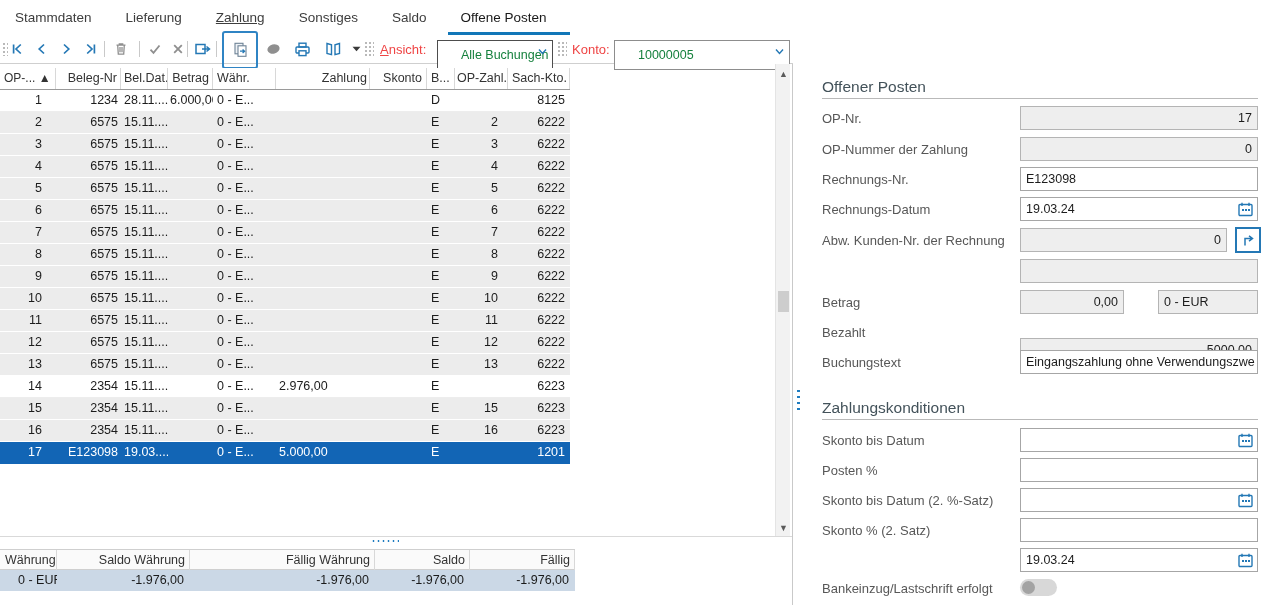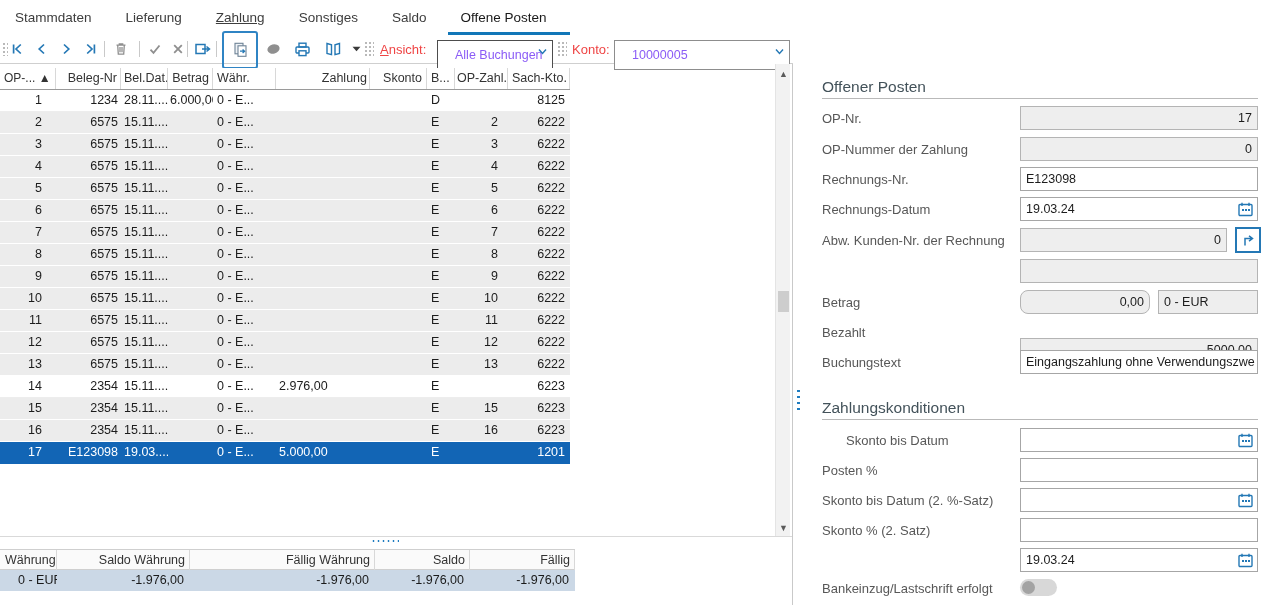--- a/index.html
+++ b/index.html
@@ -17,21 +17,21 @@
   
   .toolbar{position:absolute;left:0;top:36px;width:793px;height:27px;border-bottom:1px solid #cfcfcf;background:#fff;}
   .tbi{position:absolute;top:3px;width:18px;height:20px;display:flex;align-items:center;justify-content:center;}
   .tsep{position:absolute;top:5px;width:1px;height:16px;background:#c9c9c9;}
   .grip{position:absolute;background-image:radial-gradient(#b9b9b9 1px,transparent 1.1px);background-size:4px 4px;}
   .focus-box{position:absolute;left:222px;top:31px;width:36px;height:38px;border:2px solid #2f84c4;border-radius:3px;box-sizing:border-box;background:transparent;}
   .copy-bg{position:absolute;left:225px;top:37px;width:30px;height:24px;background:#dfeaf3;}
   .tool-label{position:absolute;top:42px;font-size:13px;color:#ef4444;}
   .tool-label u{text-decoration:underline;}
   .combo{position:absolute;top:40px;height:30px;background:#fff;box-sizing:border-box;font-size:12.5px;
-         display:flex;align-items:center;padding-left:17px;color:#8b5cf6;}
+         display:flex;align-items:center;padding-left:23px;color:#15803d;}
   .combo .chev{position:absolute;right:4px;top:5px;}
 
   
   .grid-header{position:absolute;left:0;top:68px;width:570px;height:22px;border-bottom:1px solid #9a9a9a;box-sizing:border-box;background:#fff;font-size:12.5px;color:#333;}
   .gh-cell{position:absolute;top:0;height:21px;line-height:21px;box-sizing:border-box;white-space:nowrap;overflow:hidden;border-right:1px solid #d8d8d8;}
   .grid-rows{position:absolute;left:0;top:90px;width:570px;}
   .g-row{position:absolute;left:0;width:570px;height:22px;box-sizing:border-box;font-size:12.5px;color:#1c1c1c;}
   .g-row.shaded{background:#ececec;border-bottom:1px solid #fff;}
   .g-row.plain{background:#fff;border-bottom:1px solid #ededed;}
   .g-row.selected{background:#1265b5;color:#fff;border-bottom:none;}
@@ -480,41 +480,41 @@
     <svg width="15" height="15" viewBox="0 0 15 15">
         <path d="M4 12.5 V5.5 H10.5 M8 2.8 L11.5 5.5 L8 8.2" fill="none" stroke="#2478b5" stroke-width="1.5"></path>
       </svg>
   </div>
 
   <div class="f-field ro" style="top:259px;width:238px;">
       <span class="f-val"></span>
     </div>
 
   <div class="f-label" style="top:295px;">Betrag</div>
-  <div class="f-field ro" style="top:290px;width:130px;border-radius:8px;">
+  <div class="f-field ro" style="top:290px;width:104px;">
       <span class="f-val right">0,00</span>
     </div>
   <div class="f-field ro" style="top:290px;left:1158px;width:100px;">
       <span class="f-val">0 - EUR</span>
     </div>
 
   <div class="f-label" style="top:325px;">Bezahlt</div>
   <div class="f-field ro" style="top:320px;width:238px;margin-top:18px;">
       <span class="f-val right">5000,00</span>
     </div>
 
   <div class="f-label" style="top:355px;">Buchungstext</div>
   <div class="f-field" style="top:350px;width:238px;">
       <span class="f-val" style="padding-right:0;">Eingangszahlung ohne Verwendungszwe</span>
     </div>
 
   <div class="panel-title" style="top:399px;">Zahlungskonditionen</div>
   <div class="panel-rule" style="top:419px;"></div>
 
-  <div class="f-label" style="top:433px;margin-left:24px;">Skonto bis Datum</div>
+  <div class="f-label" style="top:433px;">Skonto bis Datum</div>
   <div class="f-field withcal" style="top:428px;width:238px;">
     <span class="f-val"></span>
     <span class="cal"><svg width="17" height="17" viewBox="0 0 17 17">
           <rect x="2" y="3.5" width="13" height="11" rx="1" fill="none" stroke="#2478b5" stroke-width="1.4"></rect>
           <line x1="5" y1="1.8" x2="5" y2="5" stroke="#2478b5" stroke-width="1.4"></line>
           <line x1="12" y1="1.8" x2="12" y2="5" stroke="#2478b5" stroke-width="1.4"></line>
           <rect x="5" y="8" width="2" height="2" fill="#2478b5"></rect>
           <rect x="8" y="8" width="2" height="2" fill="#2478b5"></rect>
           <rect x="11" y="8" width="2" height="2" fill="#2478b5"></rect>
         </svg></span>

